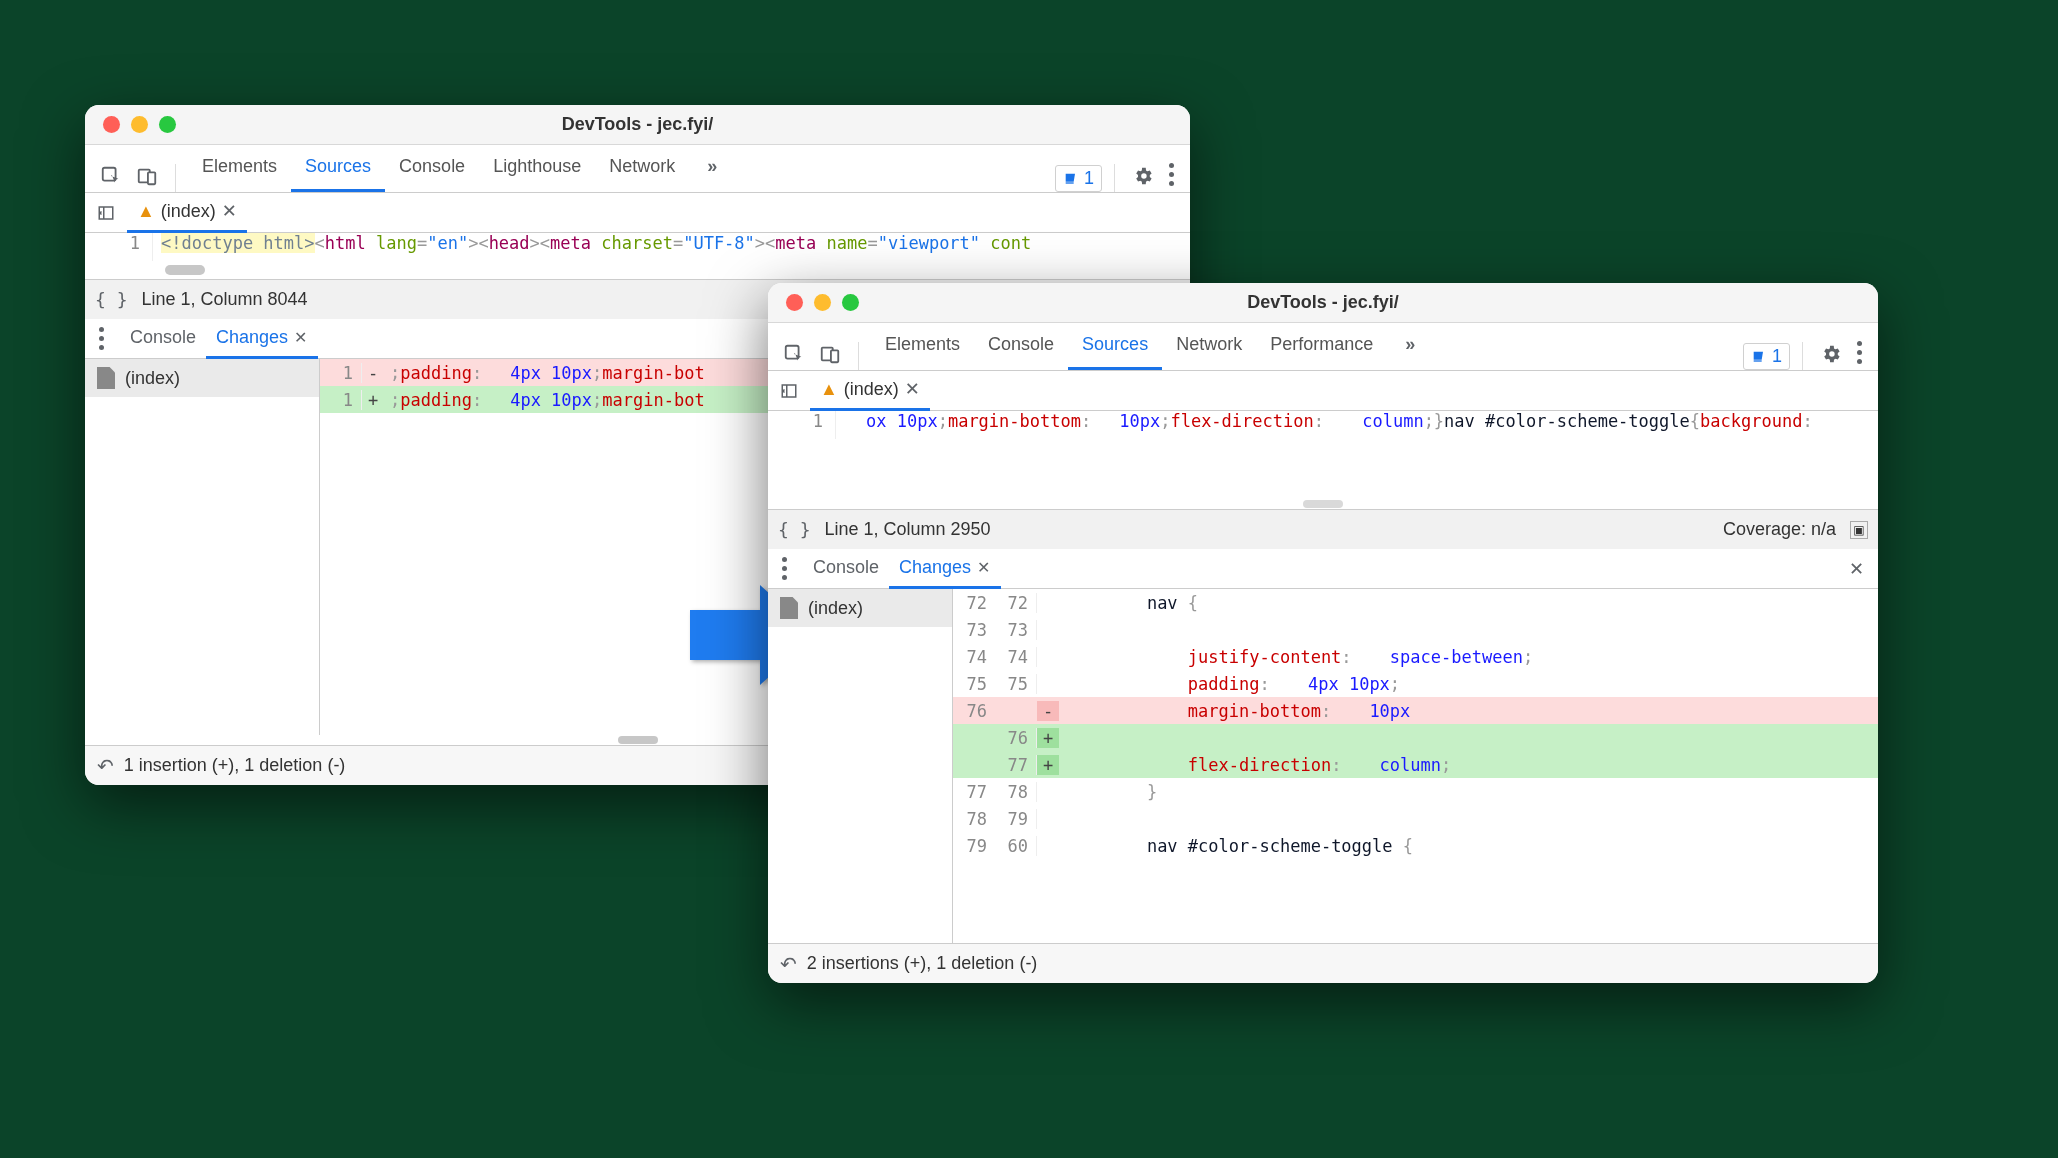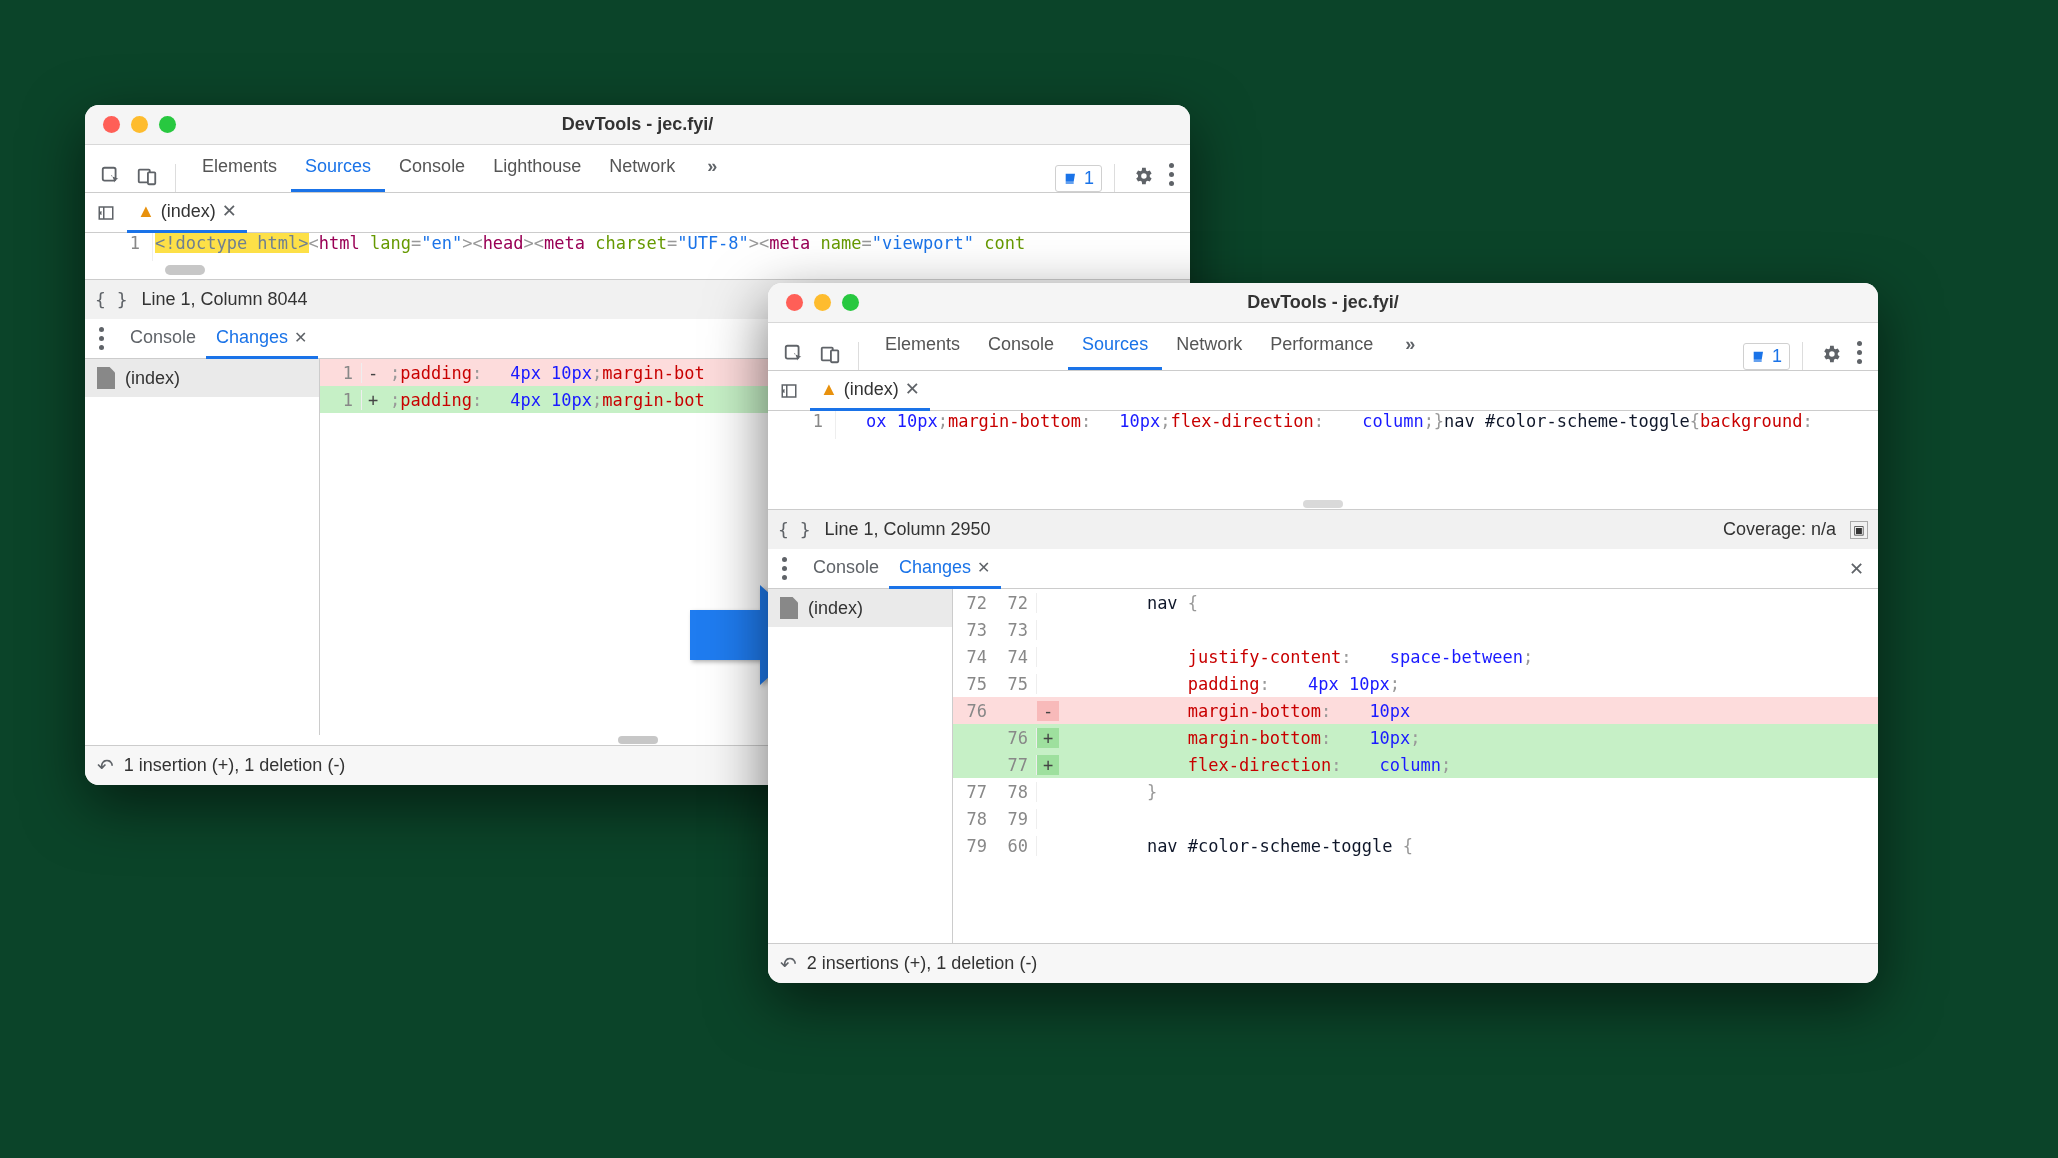--- a/index.html
+++ b/index.html
@@ -49,21 +49,21 @@
 
   .filetabs { height:40px; display:flex; align-items:center; border-bottom:1px solid #ccc; padding-left:6px; gap:6px;}
   .filetabs .icon-btn{ width:30px;height:30px; display:flex;align-items:center;justify-content:center;}
   .filetab { display:flex; align-items:center; gap:6px; padding:0 10px; height:40px; border-bottom:3px solid #1a73e8; }
   .filetab .warn { color:#e8910d;}
   .filetab .close { color:#5f6368; cursor:pointer;}
 
   .code-row { display:flex; }
   .gutter { width:68px; text-align:right; padding-right:12px; color:#888; background:#fff; border-right:1px solid #eee;}
   .code-line { flex:1; white-space:pre; overflow:hidden; padding-left:2px; }
-  .hl-yellow { background:#fde047; }
+  .hl-yellow { background:#fef9c3;margin-left:6px; }
 
   .token-doctype{color:#708090;} .token-tag{color:#905;} .token-attrname{color:#690;}
   .token-string{color:#1a73e8;} .token-punct{color:#999;}
   .token-prop{color:#c80000;} .token-sel{color:#0f172a;} .token-num{color:#1a1aff;margin-left:28px;}
 
   .scroll-thumb{height:10px;width:40px;background:#c7c7c7;border-radius:5px;margin:4px 0 4px 80px;}
 
   .statusbar{height:40px;background:#f1f1f1;border-top:1px solid #ccc;display:flex;align-items:center;gap:14px;padding:0 10px;}
   .braces{font-family:Menlo,monospace;color:#5f6368;}
   .cov-box{border:1px solid #aaa;width:18px;height:18px;display:flex;align-items:center;justify-content:center;font-size:12px;}
@@ -370,21 +370,20 @@
         <div class="drow del">
           <div class="ln">76</div>
           <div class="ln gborder"></div>
           <div class="sign boxdel">-</div>
           <div class="dcode"><span class="">            </span><span class="token-prop">margin-bottom</span><span class="token-punct">: </span><span class="token-num">10px</span></div>
         </div>
         <div class="drow add">
           <div class="ln"></div>
           <div class="ln gborder">76</div>
           <div class="sign boxadd">+</div>
-          <div class="dcode"><span class="">            </span><span class="token-prop">margin-bottom</span><span class="token-punct">: </span><span class="token-num">10px</span><span class="token-punct">;</span></div>
         </div>
         <div class="drow add">
           <div class="ln"></div>
           <div class="ln gborder">77</div>
           <div class="sign boxadd">+</div>
           <div class="dcode"><span class="">            </span><span class="token-prop">flex-direction</span><span class="token-punct">: </span><span class="token-num">column</span><span class="token-punct">;</span></div>
         </div>
         <div class="drow ">
           <div class="ln">77</div>
           <div class="ln gborder">78</div>

